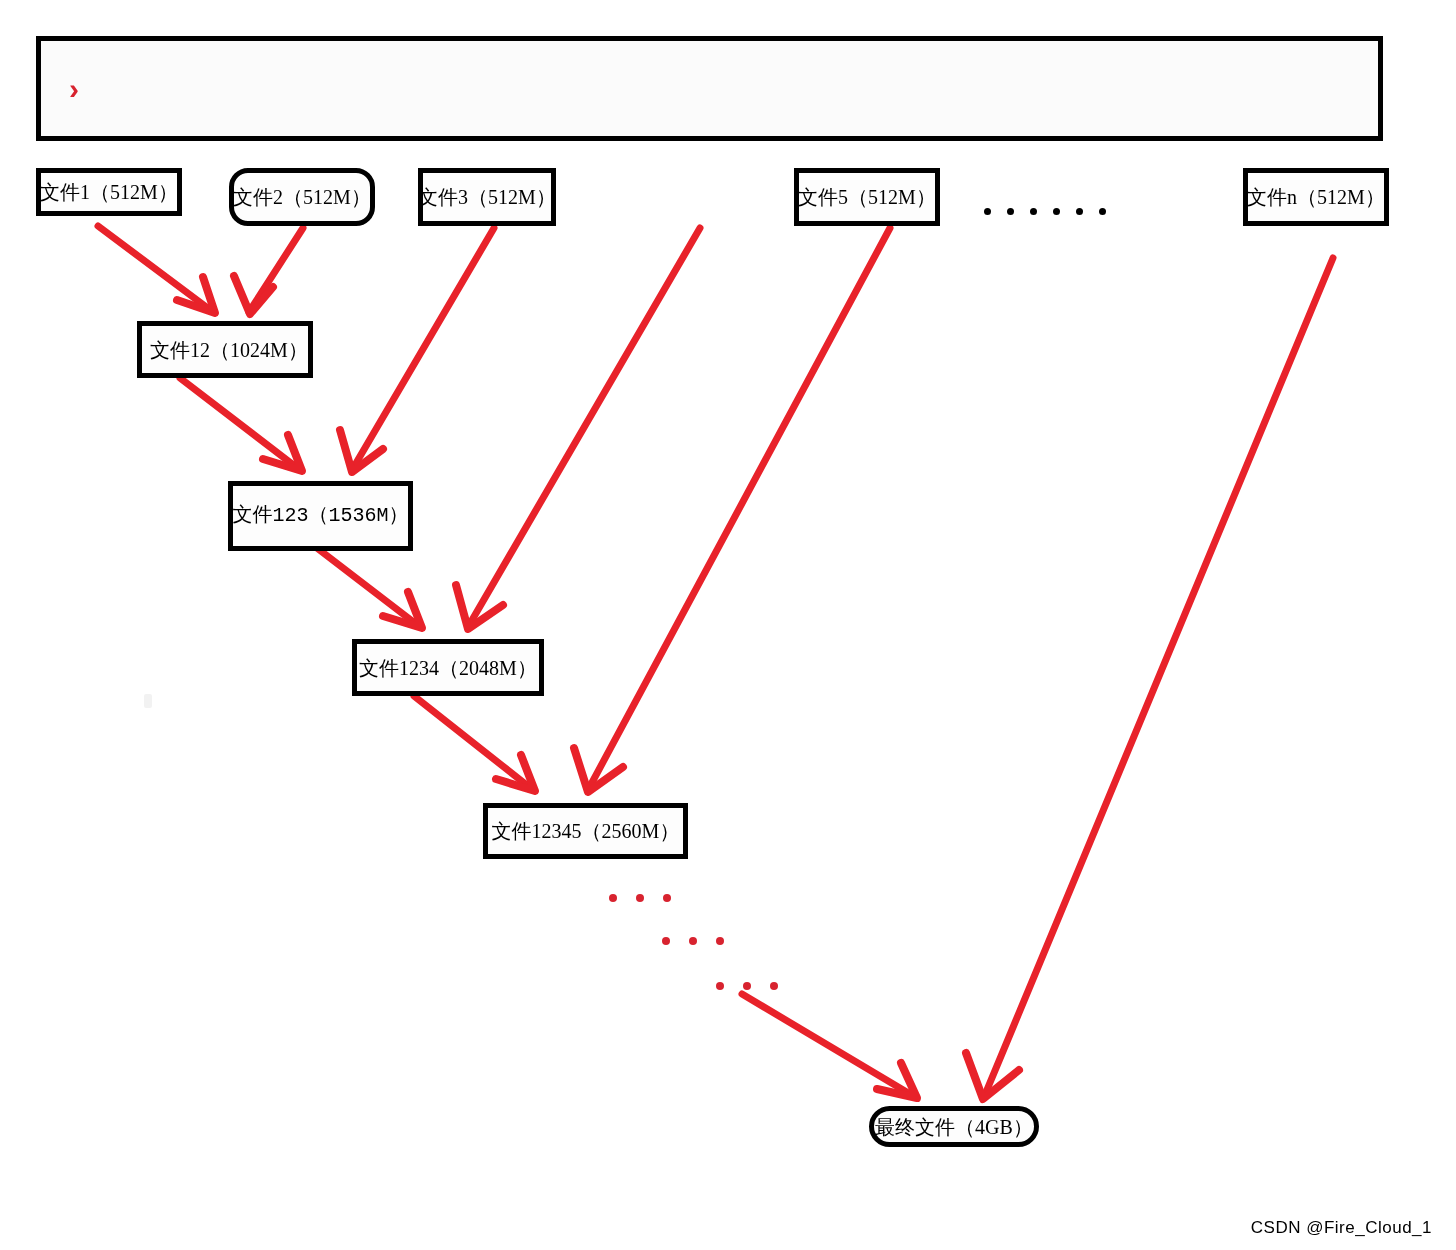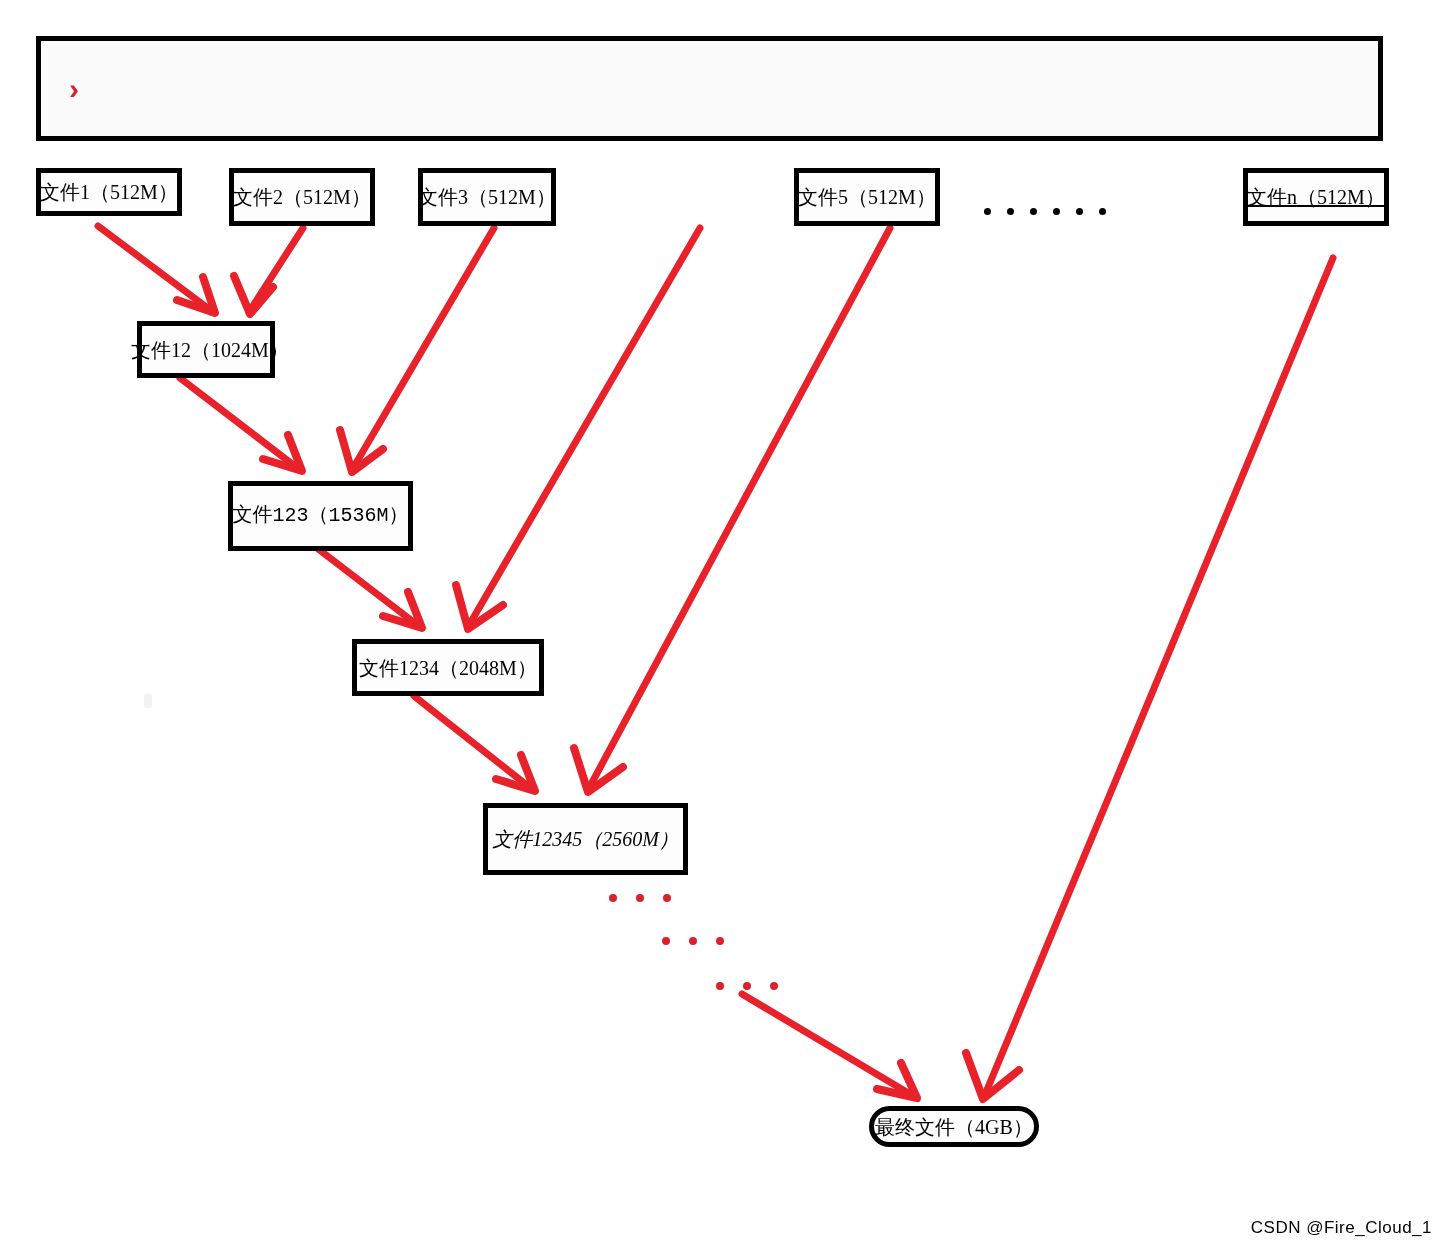--- a/index.html
+++ b/index.html
@@ -178,59 +178,59 @@
         <polyline points="966,1053 983,1099 1019,1070" stroke-width="8"></polyline>
       </g>
 
     </g>
   </svg>
 
   <div class="node" style="left:36px; top:168px; width:146px; height:48px;">
     <span class="node-label">文件1（512M）</span>
   </div>
 
-  <div class="node" style="left:229px; top:168px; width:146px; height:58px;">
+  <div class="node" style="left:229px; top:168px; width:146px; height:58px;border-radius:19px;">
     <span class="node-label">文件2（512M）</span>
   </div>
 
   <div class="node" style="left:418px; top:168px; width:138px; height:58px;">
     <span class="node-label">文件3（512M）</span>
   </div>
 
 
   <div class="node" style="left:794px; top:168px; width:146px; height:58px;">
     <span class="node-label">文件5（512M）</span>
   </div>
 
-  <div class="node" style="left:1243px; top:168px; width:146px; height:58px;text-decoration:underline;">
+  <div class="node" style="left:1243px; top:168px; width:146px; height:58px;">
     <span class="node-label">文件n（512M）</span>
   </div>
 
   <div class="ellipsis" id="ellipsis-top" style="left:984px; top:208px;">
     <span class="dot"></span>
     <span class="dot"></span>
     <span class="dot"></span>
     <span class="dot"></span>
     <span class="dot"></span>
     <span class="dot"></span>
   </div>
 
-  <div class="node" style="left:137px; top:321px; width:138px; height:57px;padding-left:8px;">
+  <div class="node" style="left:137px; top:321px; width:176px; height:57px;padding-left:8px;">
     <span class="node-label">文件12（1024M）</span>
   </div>
 
   <div class="node" style="left:228px; top:481px; width:185px; height:70px;font-family:Liberation Mono, monospace;">
     <span class="node-label">文件123（1536M）</span>
   </div>
 
   <div class="node" style="left:352px; top:639px; width:192px; height:57px;">
     <span class="node-label">文件1234（2048M）</span>
   </div>
 
-  <div class="node" style="left:483px; top:803px; width:205px; height:72px;font-style:italic;">
+  <div class="node" style="left:483px; top:803px; width:205px; height:56px;">
     <span class="node-label">文件12345（2560M）</span>
   </div>
 
   <div class="ellipsis ellipsis-diag" style="left:609px; top:894px;">
     <span class="dot"></span>
     <span class="dot"></span>
     <span class="dot"></span>
   </div>
 
   <div class="ellipsis ellipsis-diag" style="left:662px; top:937px;">

